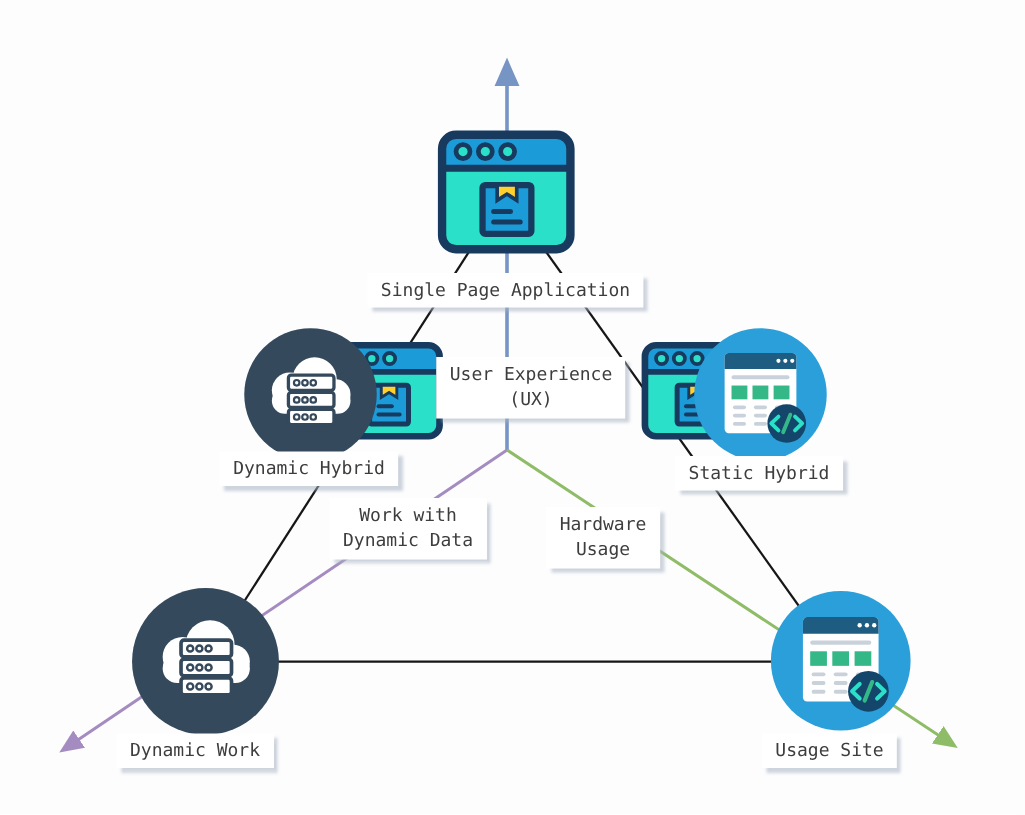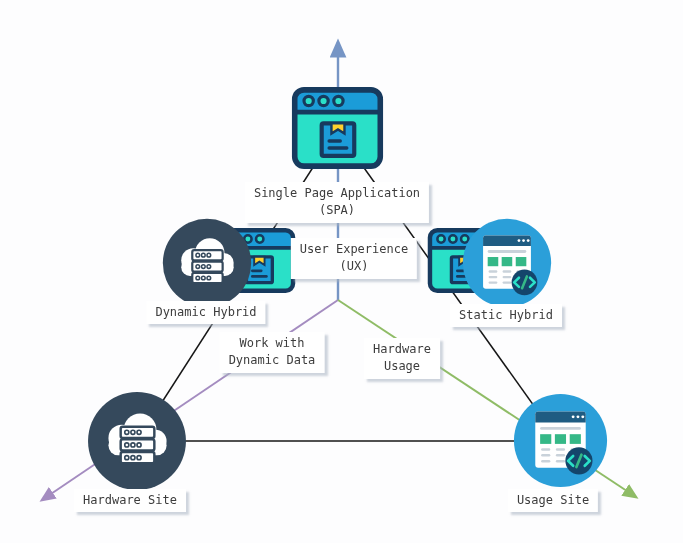--- a/index.html
+++ b/index.html
@@ -155,21 +155,20 @@
   </div>
 
   <div class="icon" style="left:512px;top:392px;">
     <svg width="97" height="97" viewBox="0 0 100 100">
         <use href="#webpage"></use>
       </svg>
   </div>
 
   <div class="tag" style="left:337px;top:182px;">
     <span>Single Page Application</span>
-    <span>(SPA)</span>
   </div>
 
   <div class="tag" style="left:339px;top:238px;margin-left:15px;">
     <span>User Experience</span>
     <span>(UX)</span>
   </div>
 
   <div class="tag" style="left:206px;top:301px;">Dynamic Hybrid</div>
 
   <div class="tag" style="left:506px;top:304px;">Static Hybrid</div>
@@ -177,17 +176,17 @@
   <div class="tag" style="left:272px;top:332px;">
     <span>Work with</span>
     <span>Dynamic Data</span>
   </div>
 
   <div class="tag" style="left:402px;top:338px;">
     <span>Hardware</span>
     <span>Usage</span>
   </div>
 
-  <div class="tag" style="left:130px;top:489px;">Hardware Site</div>
+  <div class="tag" style="left:130px;top:489px;">Dynamic Work</div>
 
   <div class="tag" style="left:553px;top:489px;">Usage Site</div>
 
 </div>
 
 </body></html>

